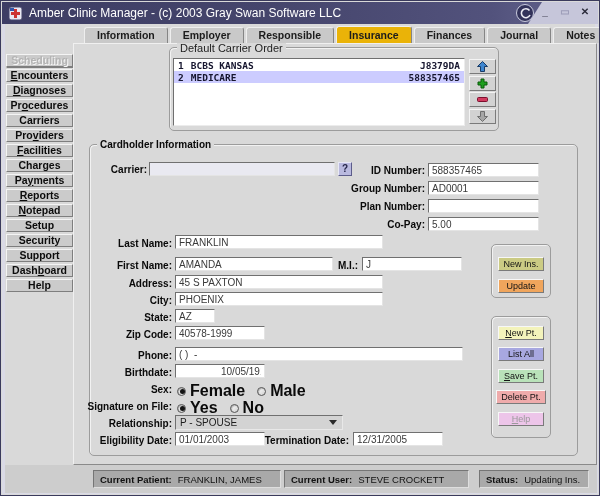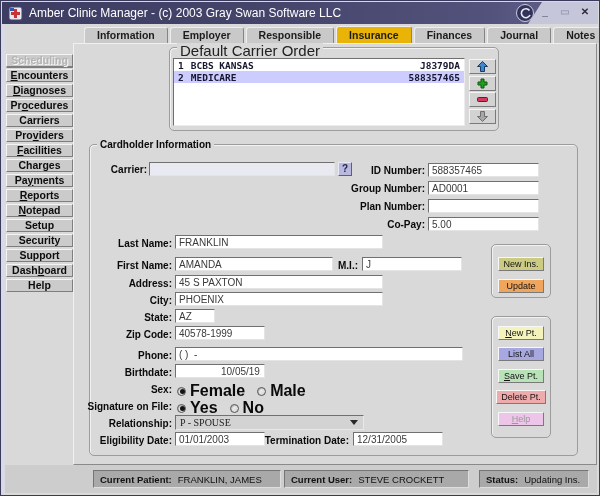--- a/index.html
+++ b/index.html
@@ -44,21 +44,21 @@
          border-radius:3px 3px 0 0; margin-right:2px; font-size:10.5px; font-weight:bold; color:#1c1c1c; }
   .tab.selected { background:#eab308; height:17px; margin-top:-1px; line-height:17px; }
 
   .content { position:absolute; left:72px; top:42px; width:524px; height:422px;
              background:#d9d9d9; border:1px solid; border-color:#f0f0f0 #8a8a8a #8a8a8a #f0f0f0; }
 
   
   .groupbox { position:absolute; border:1px solid #9c9c9c; border-radius:5px;
               box-shadow:inset 1px 1px 0 rgba(255,255,255,.65); }
   .legend { position:absolute; top:-6px; left:7px; background:#d9d9d9; padding:0 3px;
-            font-size:15px; color:#222; white-space:nowrap; }
+            font-size:11px; color:#222; white-space:nowrap; }
   .legend.bold { font-weight:bold; font-size:10px; color:#0a0a0a; }
 
   
   .listbox { position:absolute; left:172px; top:57px; width:292px; height:68px; background:#fff;
              border:1px solid; border-color:#6f6f6f #ececec #ececec #6f6f6f; overflow:hidden; }
   .lrow { height:12px; display:flex; align-items:center; padding:0 4px;
           font-family:"DejaVu Sans Mono",monospace; font-weight:bold; font-size:9.5px; color:#15152e; }
   .lrow.selected { background:#ccccff; }
   .lrow .ord { margin-right:7px; }
   .lrow .num { margin-left:auto; }
@@ -79,23 +79,23 @@
 
   .rgroup { position:absolute; display:flex; }
   .radio { display:inline-flex; align-items:center; margin-right:12px;
            font-size:16px; font-weight:bold; color:#0a0a0a; }
   .rdot { position:relative; width:9px; height:9px; margin-right:4px; border-radius:50%;
           background:linear-gradient(135deg,#ffffff,#cfcfcf); border:1px solid #555;
           box-shadow:inset 1px 1px 1px rgba(0,0,0,.25); }
   .radio.checked .rdot::after { content:""; position:absolute; left:1.5px; top:1.5px;
           width:5px; height:5px; border-radius:50%; background:#141414; }
 
-  .combo { position:absolute; left:174px; top:414px; width:189px; height:15px; background:#d3d3d3;
+  .combo { position:absolute; left:174px; top:414px; width:168px; height:15px; background:#d3d3d3;
            border:1px solid; border-color:#707070 #e8e8e8 #e8e8e8 #707070;
-           display:flex; align-items:center; padding-left:4px; font-size:10px; color:#1e1e1e;font-family:Liberation Serif, serif; }
+           display:flex; align-items:center; padding-left:4px; font-size:10px; color:#1e1e1e; }
   .combo .carrow { margin-left:auto; margin-right:5px; width:0; height:0;
            border-left:4px solid transparent; border-right:4px solid transparent; border-top:5px solid #2a2a2a; }
 
   
   .pbtn { position:absolute; left:497px; width:46px; height:14px; border:1px solid;
           border-color:#f7f7f7 #7a7a7a #7a7a7a #f7f7f7; font-size:9px; color:#141414;
           text-align:center; line-height:12px; white-space:nowrap; }
   .b-newins { background:#cbcb84; } .b-update { background:#f0a55c; }
   .b-newpt { background:#f3f3bb; } .b-listall { background:#a8a8e0; }
   .b-savept { background:#b9e2b9; } .b-delpt { background:#efabab; left:495px; width:50px; }

